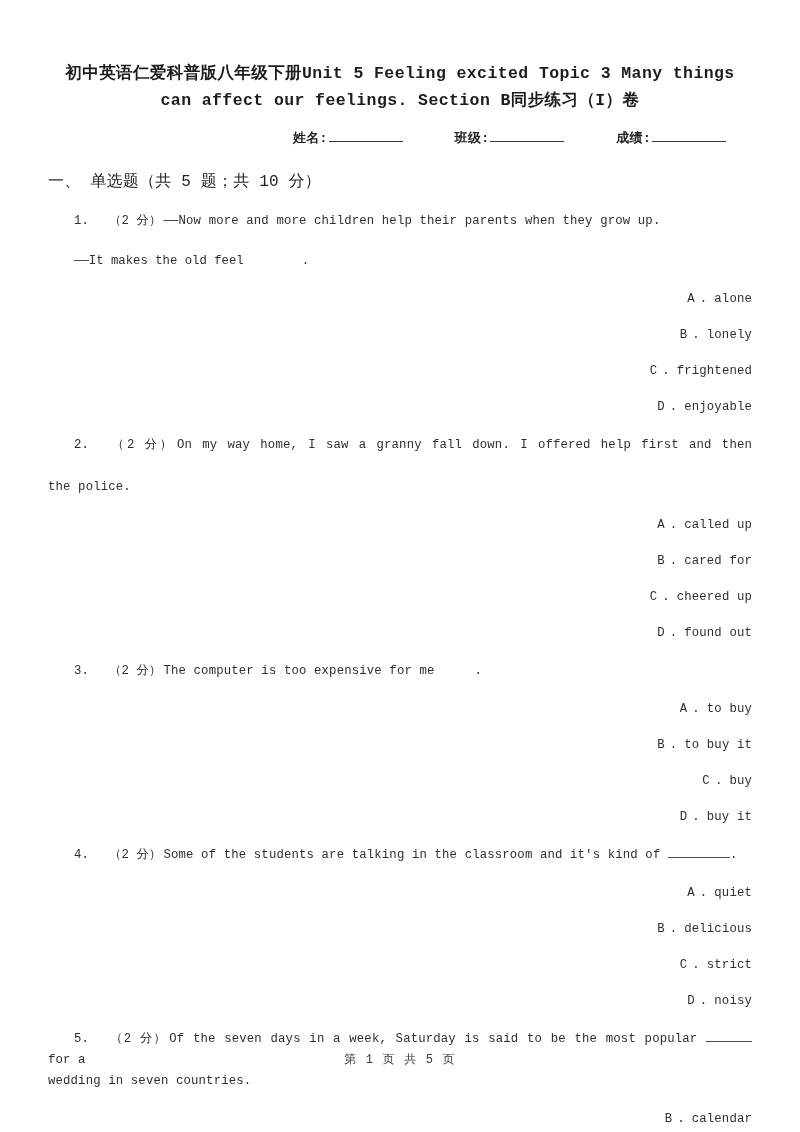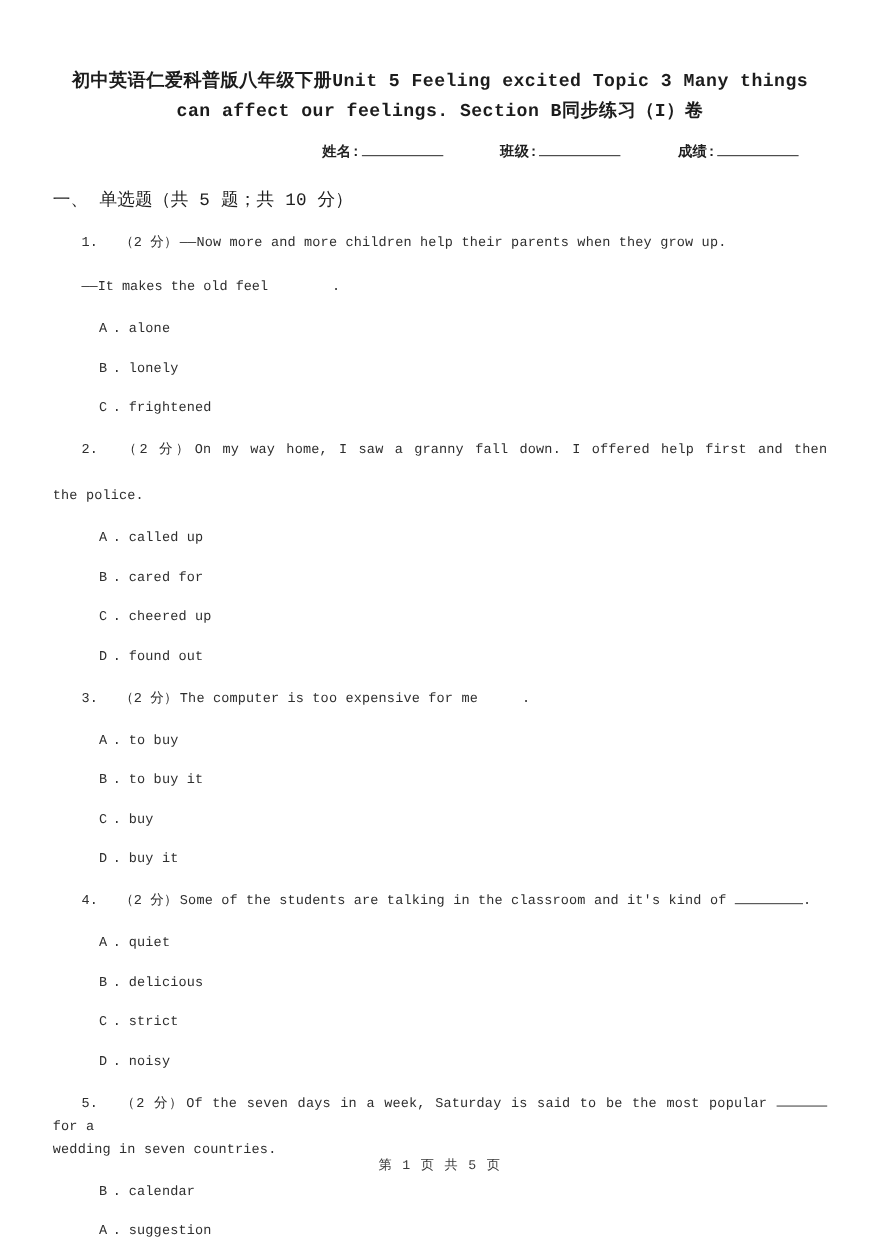--- a/index.html
+++ b/index.html
@@ -114,20 +114,21 @@
   }
 
   
   .option {
     margin-top: 18px;
     padding-left: 42px;
     font-size: 12.3px;
     line-height: 18px;
     color: #2e2e2e;
     letter-spacing: 0.15px;
+    text-align: right;
   }
   .opt-letter { }
   .opt-dot { margin-left: 5px; margin-right: 7px; }
   .opt-text { }
 
   
   .footer {
     position: absolute;
     left: 0;
     right: 0;
@@ -174,20 +175,23 @@
   </div>
   <div class="option">
     <span class="opt-letter">A</span><span class="opt-dot">.</span><span class="opt-text">alone</span>
   </div>
   <div class="option">
     <span class="opt-letter">B</span><span class="opt-dot">.</span><span class="opt-text">lonely</span>
   </div>
   <div class="option">
     <span class="opt-letter">C</span><span class="opt-dot">.</span><span class="opt-text">frightened</span>
   </div>
+  <div class="option">
+    <span class="opt-letter">D</span><span class="opt-dot">.</span><span class="opt-text">enjoyable</span>
+  </div>
 
   <div class="question">
     <div class="q-line">
       <span class="q-num">2.</span><span class="q-score">（2 分）</span><span class="q-stem">On my way home, I saw a granny fall down. I offered help first and then</span><span class="gap-wide"></span>
     </div>
     <div class="q-line wrap">
       <span>the police.</span>
     </div>
   </div>
   <div class="option">

